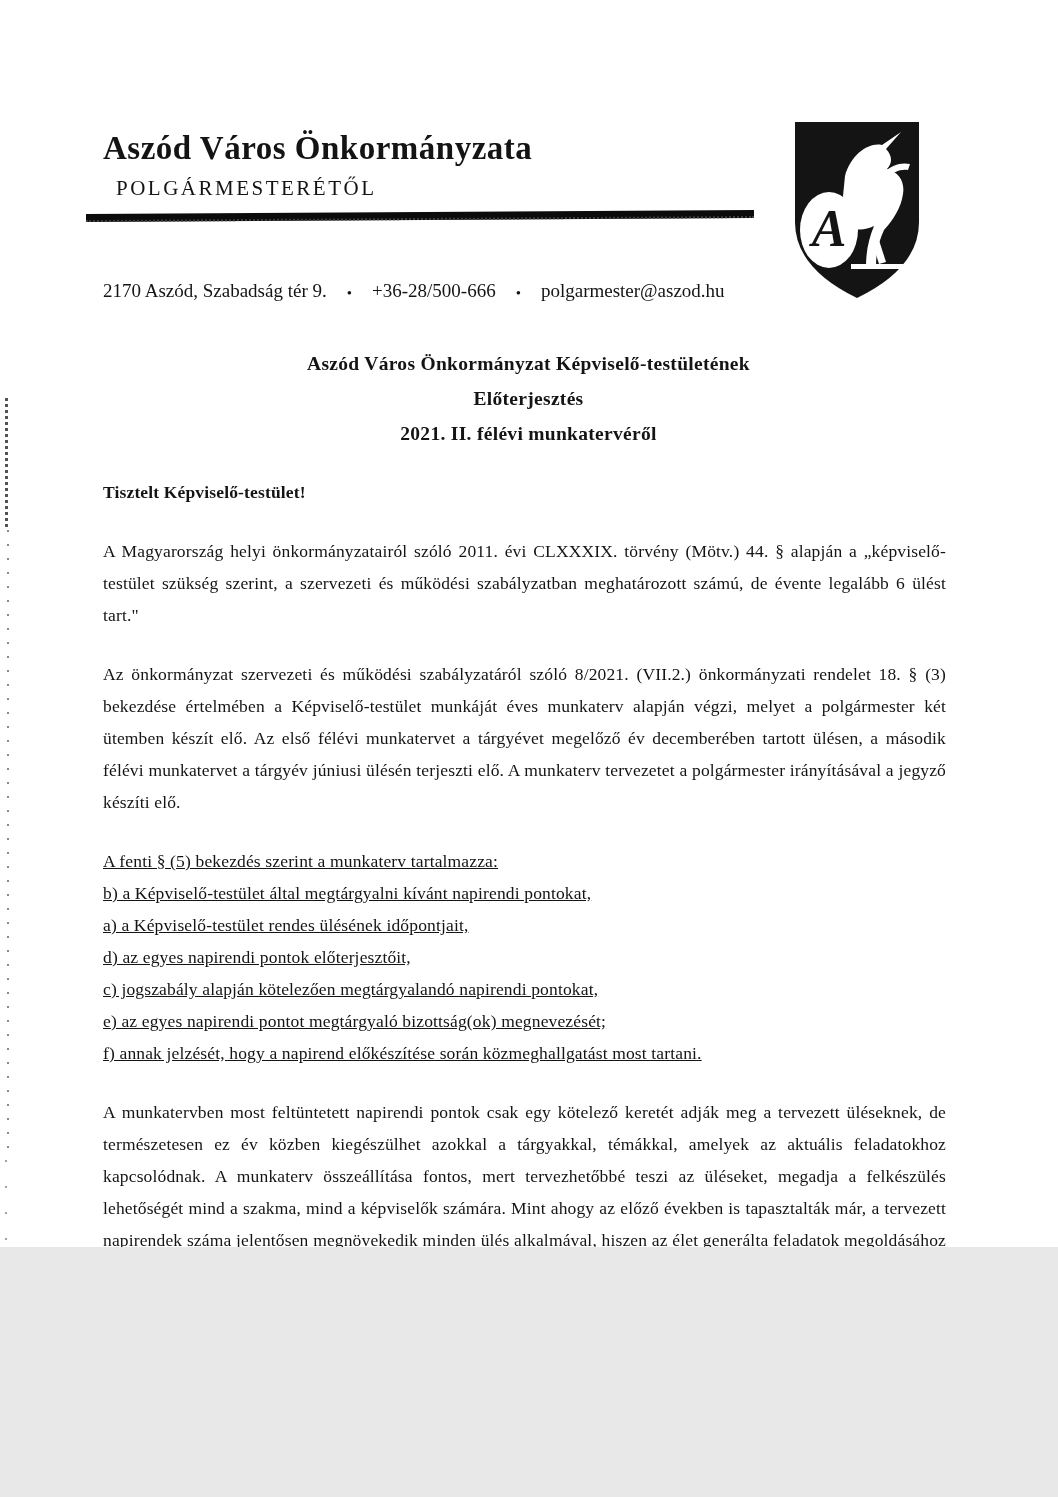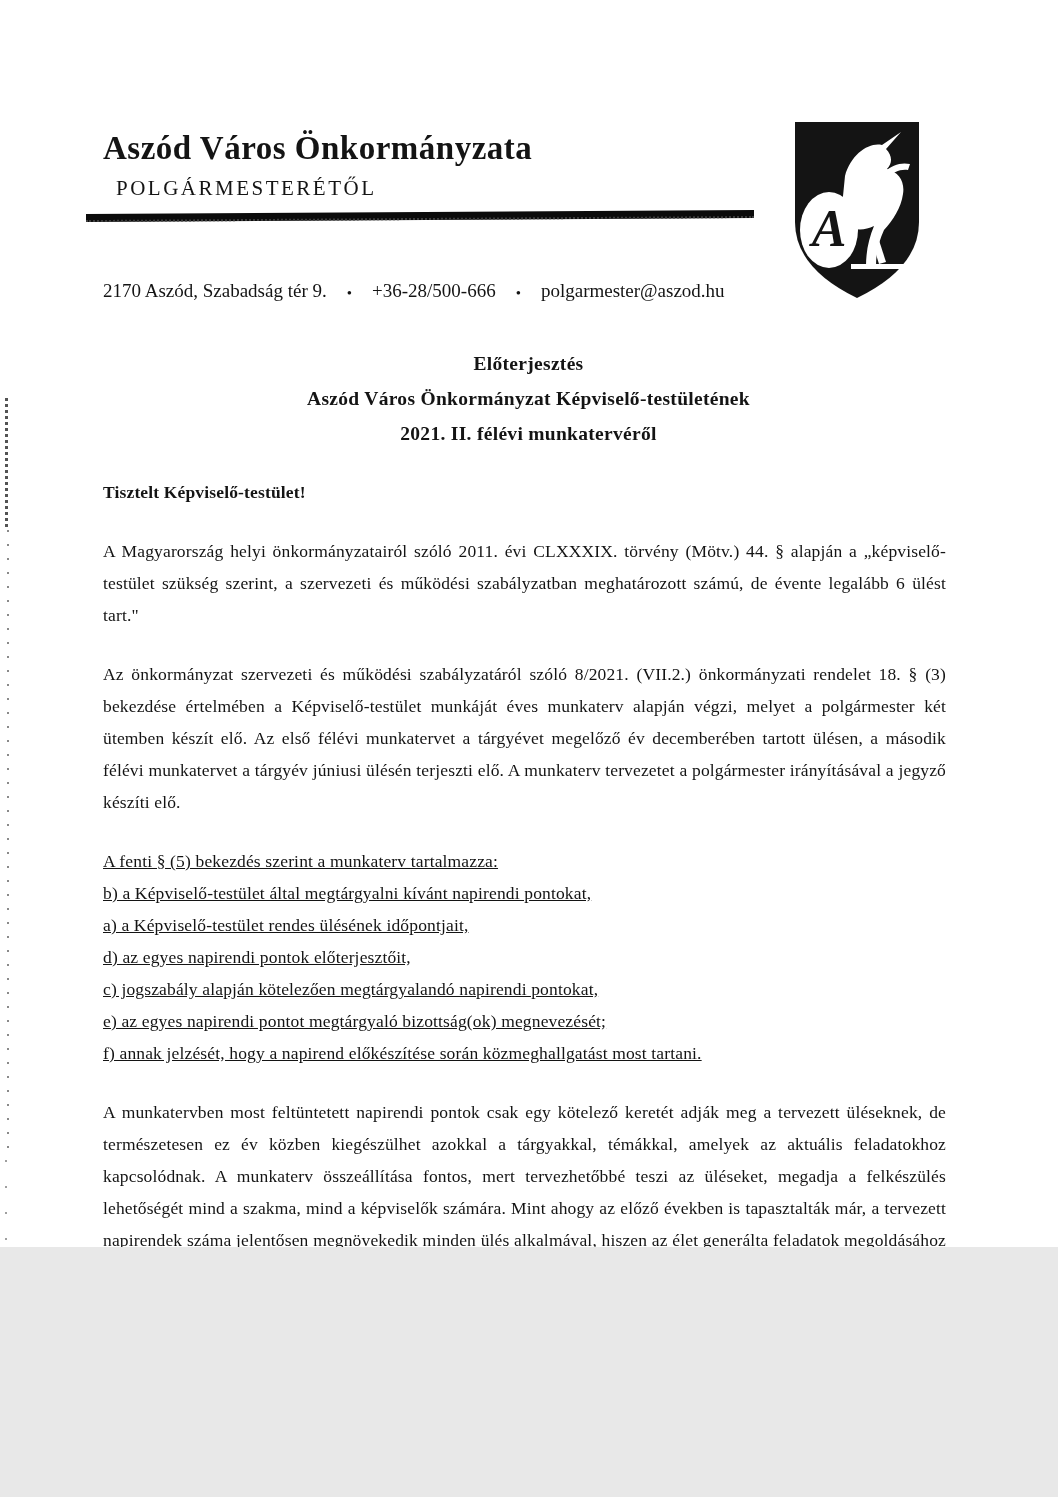--- a/index.html
+++ b/index.html
@@ -101,22 +101,22 @@
       <path d="M95 54 C103 47 112 44 121 46 L119 52 C111 51 104 54 99 60 Z"></path>
       <path d="M88 116 L97 144 L90 146 L82 120 Z"></path>
       <path d="M58 96 C50 106 46 118 49 130 L55 129 C53 118 56 108 63 100 Z"></path>
       <rect x="62" y="146" width="56" height="5"></rect>
     </g>
     <ellipse cx="40" cy="112" rx="29" ry="38" fill="#ffffff"></ellipse>
     <text x="40" y="128" text-anchor="middle" font-family="Liberation Serif, serif" font-style="italic" font-weight="bold" font-size="52" fill="#141414">A</text>
   </svg>
 
   <div class="title-block">
+    <div>Aszód Város Önkormányzat Képviselő-testületének</div>
     <div>Előterjesztés</div>
-    <div>Aszód Város Önkormányzat Képviselő-testületének</div>
     <div>2021. II. félévi munkatervéről</div>
   </div>
 
   <div class="doc-body">
     <p class="salutation">Tisztelt Képviselő-testület!</p>
 
     <p>A Magyarország helyi önkormányzatairól szóló 2011. évi CLXXXIX. törvény (Mötv.) 44. § alapján a „képviselő-testület szükség szerint, a szervezeti és működési szabályzatban meghatározott számú, de évente legalább 6 ülést tart."</p>
 
     <p>Az önkormányzat szervezeti és működési szabályzatáról szóló 8/2021. (VII.2.) önkormányzati rendelet 18. § (3) bekezdése értelmében a Képviselő-testület munkáját éves munkaterv alapján végzi, melyet a polgármester két ütemben készít elő. Az első félévi munkatervet a tárgyévet megelőző év decemberében tartott ülésen, a második félévi munkatervet a tárgyév júniusi ülésén terjeszti elő. A munkaterv tervezetet a polgármester irányításával a jegyző készíti elő.</p>
 

